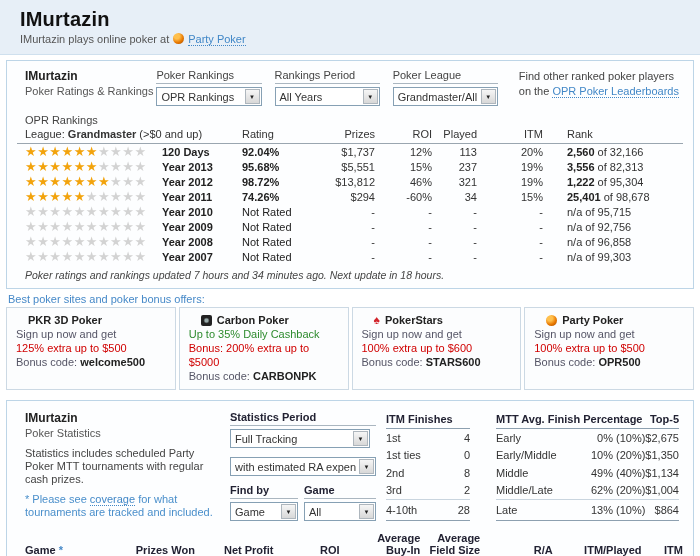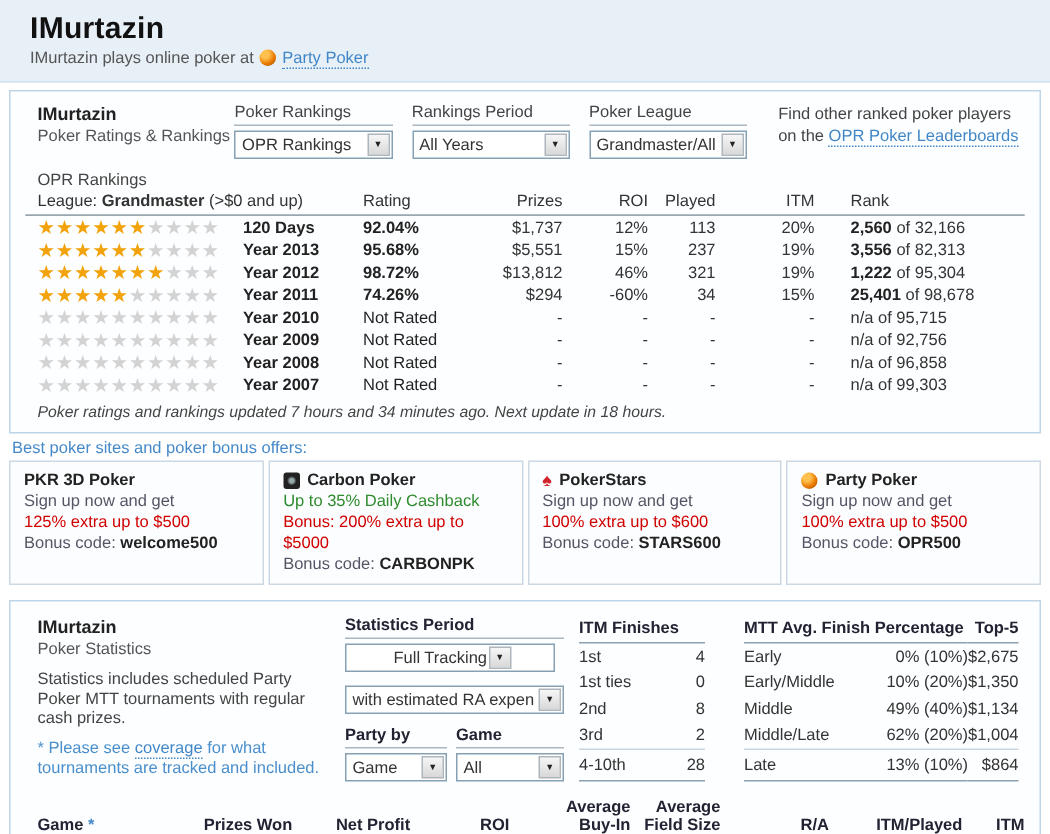--- a/index.html
+++ b/index.html
@@ -52,21 +52,21 @@
   td.rating-cell.rated { font-weight:bold; }
   td.num { text-align:right; }
   td.rank-cell { padding-left:24px; }
   .rank-bold { font-weight:bold; color:#222; }
   .update-note { font-style:italic; font-size:10.5px; color:#444; padding:5px 0 3px 8px; }
 
   
   .bonus-title { font-size:11px; color:#4689c8; margin:4px 0 2px 8px; }
   .bonus-row { display:flex; gap:3px; margin:0 6px; }
   .bonus-box { flex:1; border:1px solid #ccd9e4; background:#fcfdfe; padding:5px 9px 6px 9px; font-size:11px; line-height:14px; }
-  .bonus-name { display:flex; align-items:center; gap:5px; font-weight:bold; color:#222; }
+  .bonus-name { display:flex; align-items:center; gap:5px; font-weight:bold; color:#222;margin-left:12px; }
   .bonus-muted { color:#556; }
   .bonus-green { color:#2e8b2e; }
   .bonus-red { color:#d00000; }
   .bonus-code b { color:#222; }
 
   
   .stats-panel { margin-top:10px; padding-bottom:8px; }
   .stats-top { display:flex; padding:4px 0 2px 8px; }
   .stats-who { width:205px; font-size:11px; }
   .stats-desc { color:#444; margin-top:8px; line-height:13px; width:200px; }
@@ -292,31 +292,31 @@
         <div class="who-name">IMurtazin</div>
         <div class="who-sub">Poker Statistics</div>
         <div class="stats-desc">Statistics includes scheduled Party Poker MTT tournaments with regular cash prizes.</div>
         <div class="stats-note">
           <span>* Please see </span><a class="dlink">coverage</a><span> for what tournaments are tracked and included.</span>
         </div>
       </div>
 
       <div class="stats-controls">
         <div class="ctrl-label">Statistics Period</div>
-        <div class="select" style="width:140px;justify-content:center;">
+        <div class="select" style="width:140px;">
           <span>Full Tracking</span>
           <span class="arrow-btn">▼</span>
         </div>
         <div class="select" style="width:146px; margin-top:9px;">
           <span>with estimated RA expen</span>
           <span class="arrow-btn">▼</span>
         </div>
         <div class="ctrl-row">
           <div class="ctrl-col-a">
-            <div class="ctrl-label">Party by</div>
+            <div class="ctrl-label">Find by</div>
             <div class="select">
               <span>Game</span>
               <span class="arrow-btn">▼</span>
             </div>
           </div>
           <div class="ctrl-col-b">
             <div class="ctrl-label">Game</div>
             <div class="select">
               <span>All</span>
               <span class="arrow-btn">▼</span>

